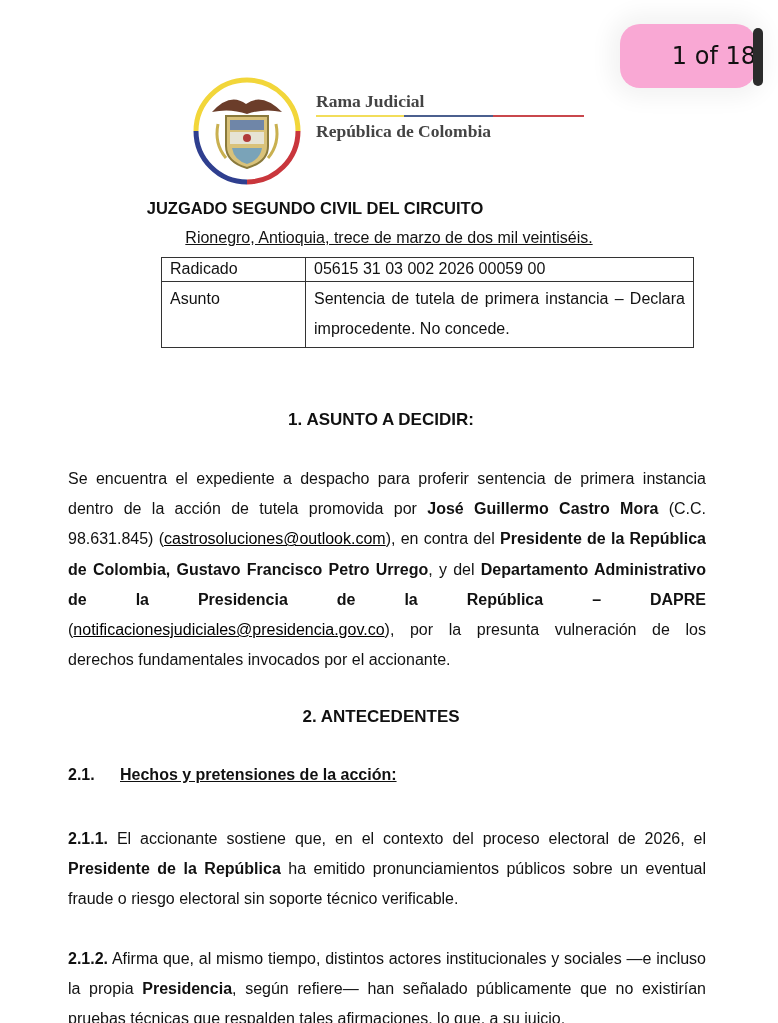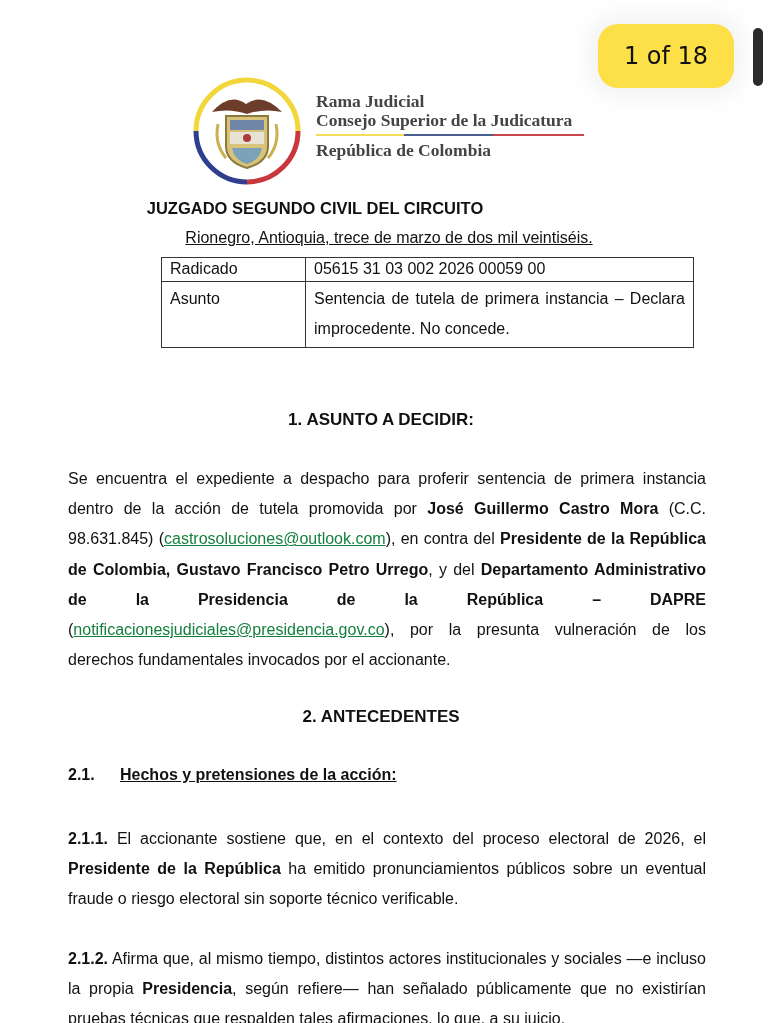--- a/index.html
+++ b/index.html
@@ -3,24 +3,24 @@
 <meta charset="utf-8">
 <style>
   html, body { margin: 0; padding: 0; }
   body {
     width: 778px; height: 1023px; overflow: hidden;
     background: #ffffff; position: relative;
     font-family: "Liberation Sans", sans-serif;
     color: #111111;
   }
   .page-badge {
-    position: absolute; left: 598px; top: 24px; width: 136px; height: 64px;
-    background: #fde047; border-radius: 20px;
+    position: absolute; left: 620px; top: 24px; width: 136px; height: 64px;
+    background: #f9a8d4; border-radius: 20px;
     box-shadow: 0 0 22px 10px rgba(0,0,0,0.05);
-    display: flex; align-items: center; justify-content: center;
+    display: flex; align-items: center; justify-content: flex-end;
     font-family: "DejaVu Sans", sans-serif; font-size: 24px; color: #111;
   }
   .scroll-thumb {
     position: absolute; left: 753px; top: 28px; width: 10px; height: 58px;
     background: #2b2b2b; border-radius: 5px;
   }
   .letterhead { position: absolute; left: 190px; top: 74px; width: 400px; height: 120px; }
   .seal { position: absolute; left: 0; top: 0; width: 114px; height: 114px; }
   .lh-text { position: absolute; left: 126px; top: 18px; font-family: "Liberation Serif", serif; color: #444; font-weight: bold; }
   .lh-line1, .lh-line2 { font-size: 17.5px; line-height: 19px; }
@@ -35,21 +35,21 @@
   table.case { position: absolute; left: 161px; top: 257px; width: 533px; border-collapse: collapse;
     font-size: 16px; padding-left: 43px; }
   table.case td { border: 1px solid #333; vertical-align: top; padding: 2px 8px 3px 8px; line-height: 30px; }
   table.case td.k { width: 127px; }
   table.case td.v { text-align: justify; }
   table.case tr.r1 td { line-height: 20px; padding: 1px 8px 2px 8px; }
 
   .h1 { position: absolute; left: 0; width: 762px; text-align: center; font-weight: bold; font-size: 17px; }
   .para { position: absolute; left: 68px; width: 638px; font-size: 16px; line-height: 30.2px;
     text-align: justify; text-align-last: left; }
-  .para a { color: #15803d; text-decoration: underline; }
+  .para a { color: #000000; text-decoration: underline; }
   .sub { position: absolute; left: 68px; top: 766px; font-weight: bold; font-size: 16px; }
   .sub .num { display: inline-block; width: 52px; }
   .sub .ttl { text-decoration: underline; }
 </style>
 </head>
 <body>
 
 <div class="page-badge">
   <span>1 of 18</span>
 </div>
@@ -64,21 +64,20 @@
     <path d="M36 42 L78 42 L78 72 Q78 88 57 94 Q36 88 36 72 Z" fill="#d9c27a" stroke="#8a7a3c" stroke-width="2"></path>
     <rect x="40" y="46" width="34" height="10" fill="#6f86a8"></rect>
     <rect x="40" y="58" width="34" height="12" fill="#e6e3d4"></rect>
     <path d="M42 74 L72 74 Q70 86 57 90 Q44 86 42 74 Z" fill="#7aa3b8"></path>
     <circle cx="57" cy="64" r="4" fill="#b03a3a"></circle>
     <path d="M28 50 Q24 70 36 84" fill="none" stroke="#c9b050" stroke-width="3"></path>
     <path d="M86 50 Q90 70 78 84" fill="none" stroke="#c9b050" stroke-width="3"></path>
   </svg>
   <div class="lh-text">
     <div class="lh-line1">Rama Judicial</div>
-    <div class="lh-line2">Consejo Superior de la Judicatura</div>
     <div class="lh-rule"></div>
     <div class="lh-line3">República de Colombia</div>
   </div>
 </div>
 
 <div class="court-title">JUZGADO SEGUNDO CIVIL DEL CIRCUITO</div>
 <div class="court-place">Rionegro, Antioquia, trece de marzo de dos mil veintiséis.</div>
 
 <table class="case">
   <tbody>

